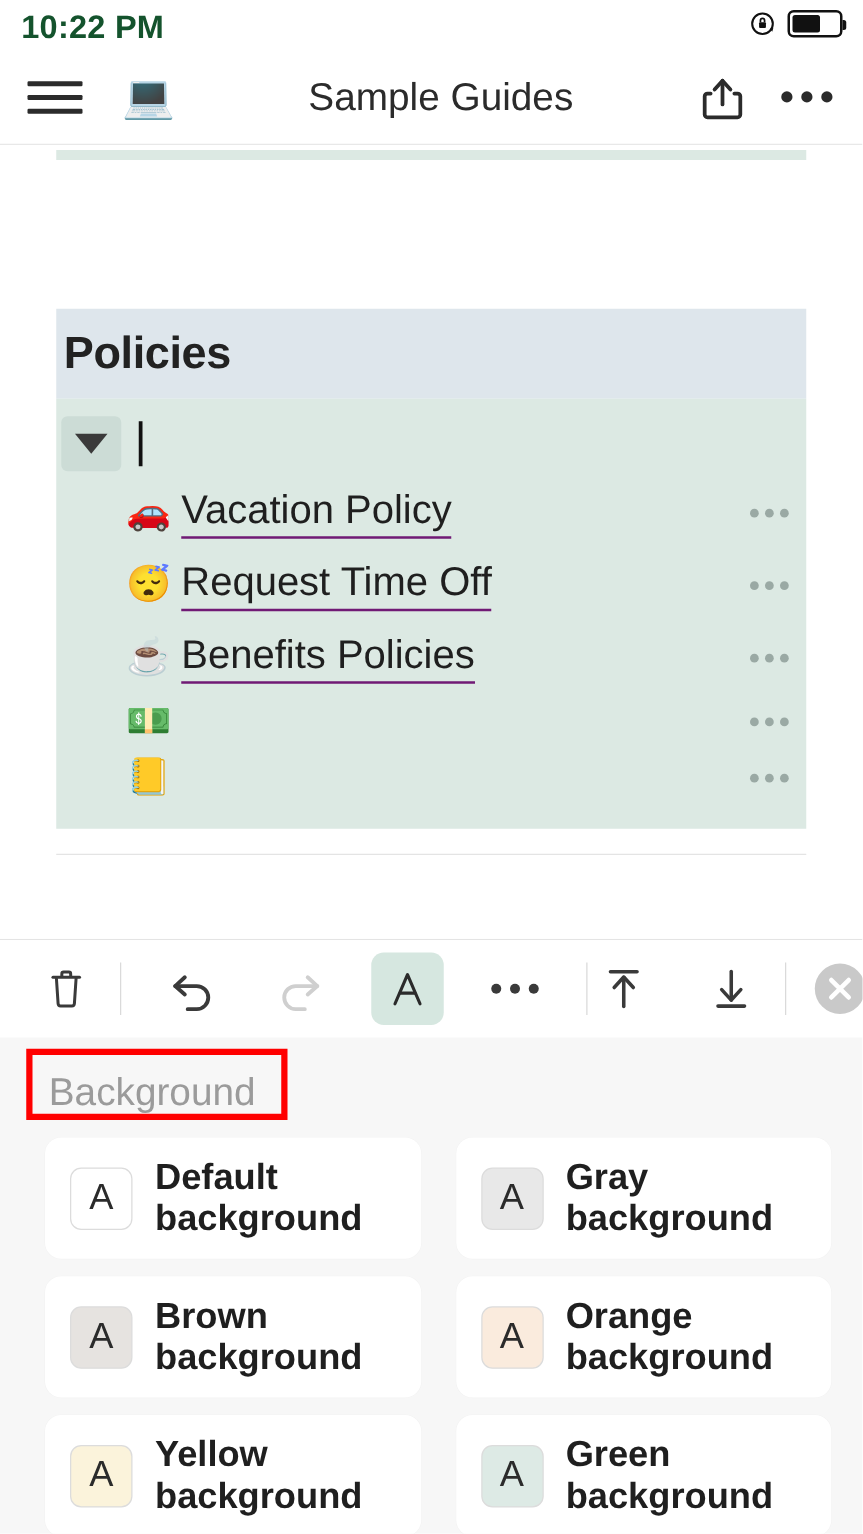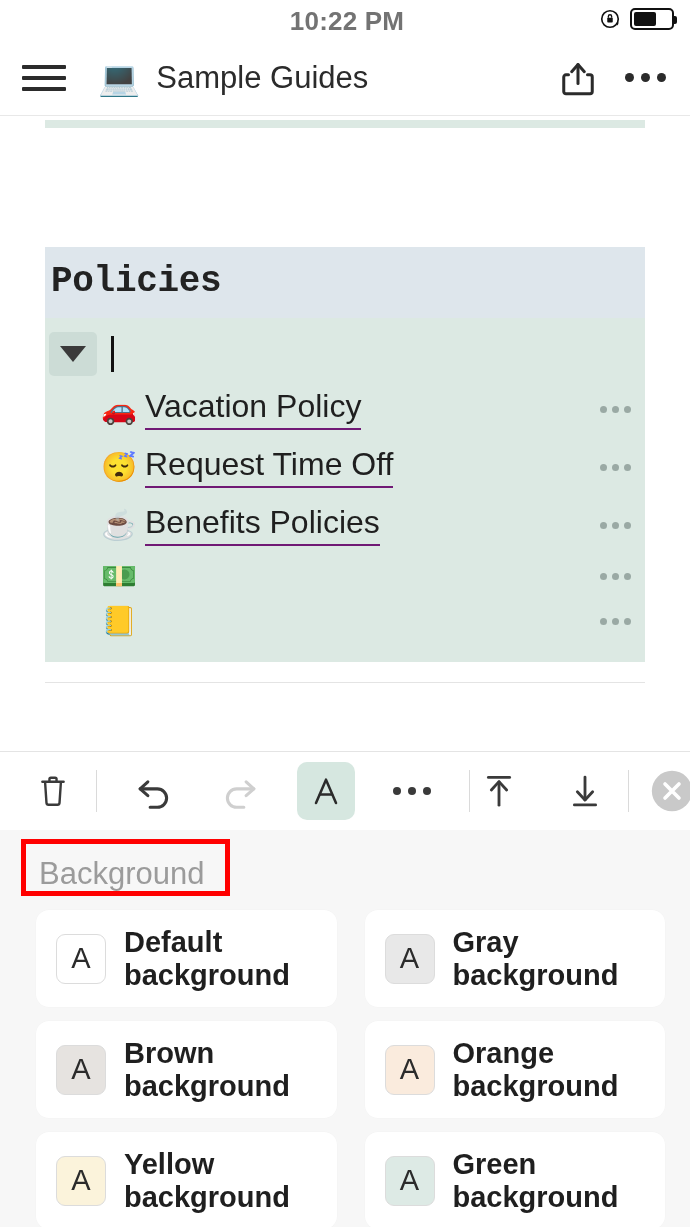--- a/index.html
+++ b/index.html
@@ -24,26 +24,26 @@
 
   
   .status-bar {
     height: 40px;
     flex: 0 0 40px;
     position: relative;
     background: #ffffff;
   }
   .status-time {
     position: absolute;
-    left: 4px; right: 0;
+    left: 17px; right: 0;
     top: 6px;
-    text-align: center;
+    text-align: left;
     font-size: 26px;
     font-weight: bold;
-    color: #737373;
+    color: #14532d;
     letter-spacing: 0.2px;
   }
   .status-right {
     position: absolute;
     right: 16px;
     top: 8px;
     display: flex;
     align-items: center;
     gap: 9px;
   }
@@ -100,20 +100,21 @@
     flex: 0 0 auto;
   }
   .doc-title {
     font-size: 31px;
     color: #2b2b2b;
     margin-left: 16px;
     white-space: nowrap;
     overflow: hidden;
     text-overflow: ellipsis;
     flex: 1 1 auto;
+    text-align: center;
   }
   .header-actions {
     display: flex;
     align-items: center;
     gap: 26px;
     flex: 0 0 auto;
     margin-left: 10px;
   }
   .share-icon { width: 38px; height: 42px; display:block; cursor:pointer; }
   .dots-h {
@@ -144,21 +145,20 @@
   }
   .policies-header {
     background: #dee6ec;
     padding: 14px 0 16px 6px;
   }
   .policies-title {
     font-size: 36px;
     font-weight: bold;
     color: #222;
     letter-spacing: -0.3px;
-    font-family: Liberation Mono, monospace;
   }
   .toggle-block {
     background: #dce9e3;
     padding: 10px 0 18px 0;
   }
   .toggle-row {
     display: flex;
     align-items: center;
     padding: 4px 0 4px 4px;
   }

